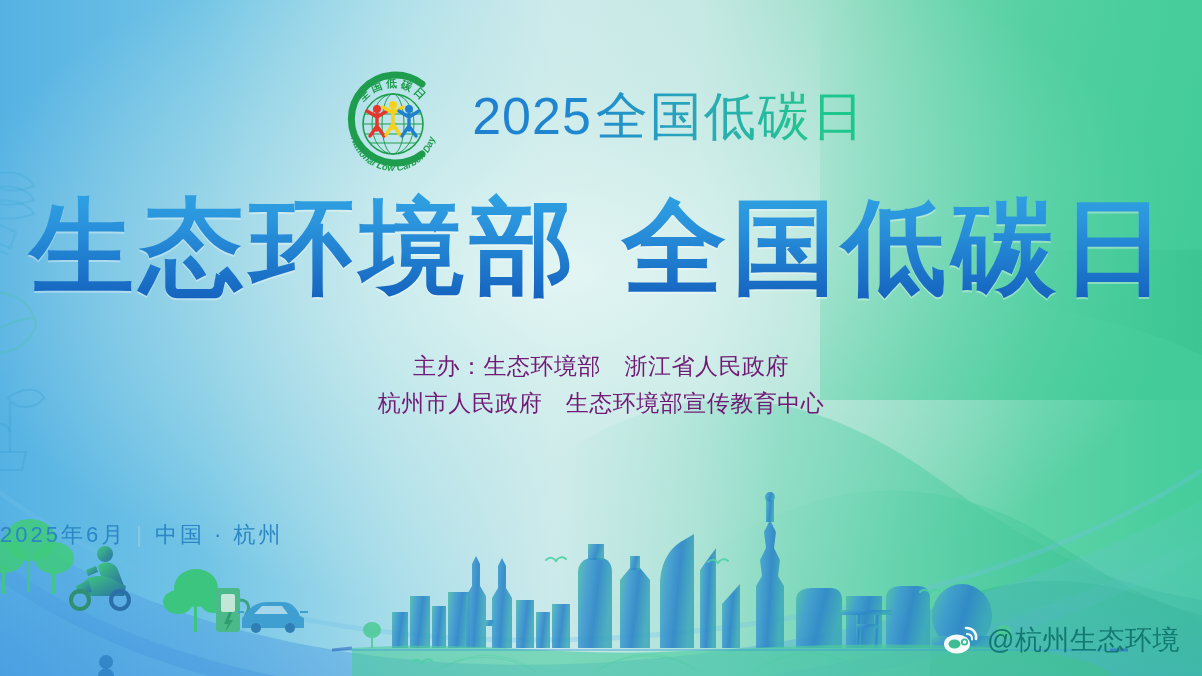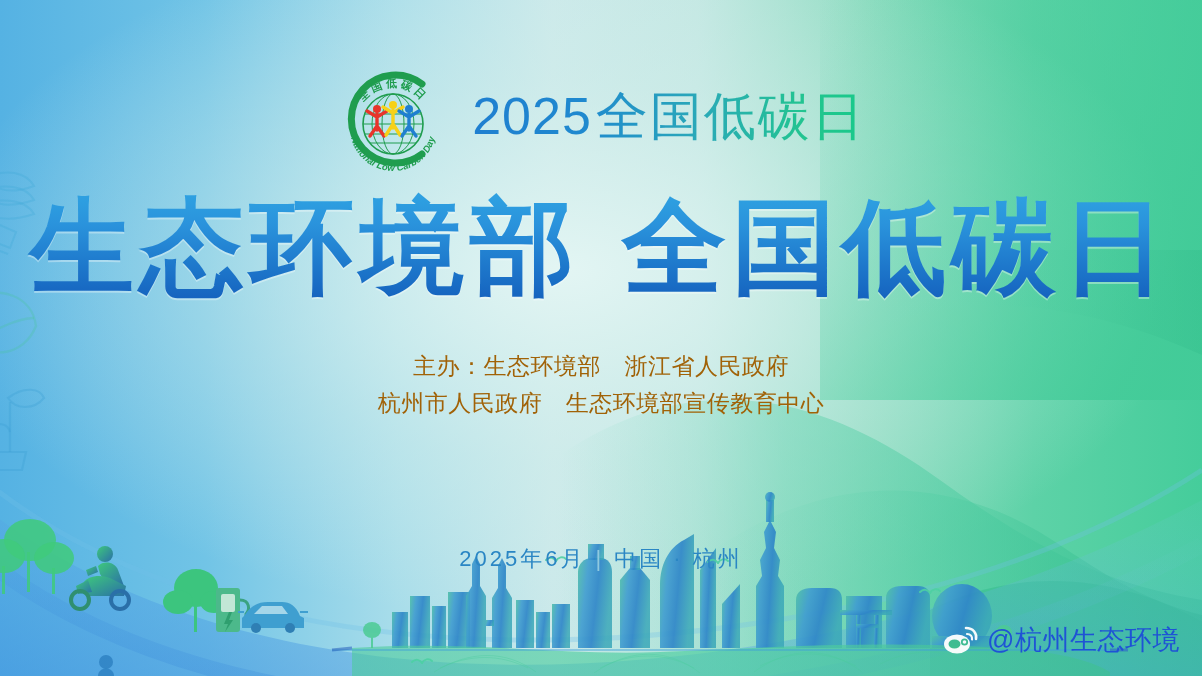--- a/index.html
+++ b/index.html
@@ -44,40 +44,40 @@
     -webkit-background-clip:text;background-clip:text;
     color:transparent;-webkit-text-fill-color:transparent;
     filter:drop-shadow(0 2px 0 rgba(255,255,255,.35));
   }
   #slogan .gap{display:inline-block;width:42px;}
 
   
   #organizers{
     position:absolute;left:0;right:0;top:348px;
     z-index:40;text-align:center;
-    color:#a16207;
+    color:#701a75;
     font-size:23px;line-height:37px;letter-spacing:.5px;
   }
   #organizers .org-line{white-space:nowrap;}
 
   
   #datebar{
     position:absolute;left:0;right:0;top:520px;z-index:40;
-    text-align:center;color:#2a86c4;
-    font-size:22px;letter-spacing:3px;margin-top:24px;
+    color:#2a86c4;
+    font-size:22px;letter-spacing:3px;
   }
   #datebar .divider{
     display:inline-block;margin:0 10px;color:#8fc9df;font-weight:300;
   }
 
   
   #watermark{
     position:absolute;right:22px;bottom:18px;z-index:60;
     display:flex;align-items:center;gap:8px;
-    color:#1d4ed8;font-size:27px;letter-spacing:.5px;
+    color:#0f766e;font-size:27px;letter-spacing:.5px;
     opacity:.95;
   }
   #watermark .wb-icon{width:36px;height:30px;flex:0 0 auto;}
 </style>
 </head>
 <body>
 
 <div id="poster">
 
   <div class="layer">

